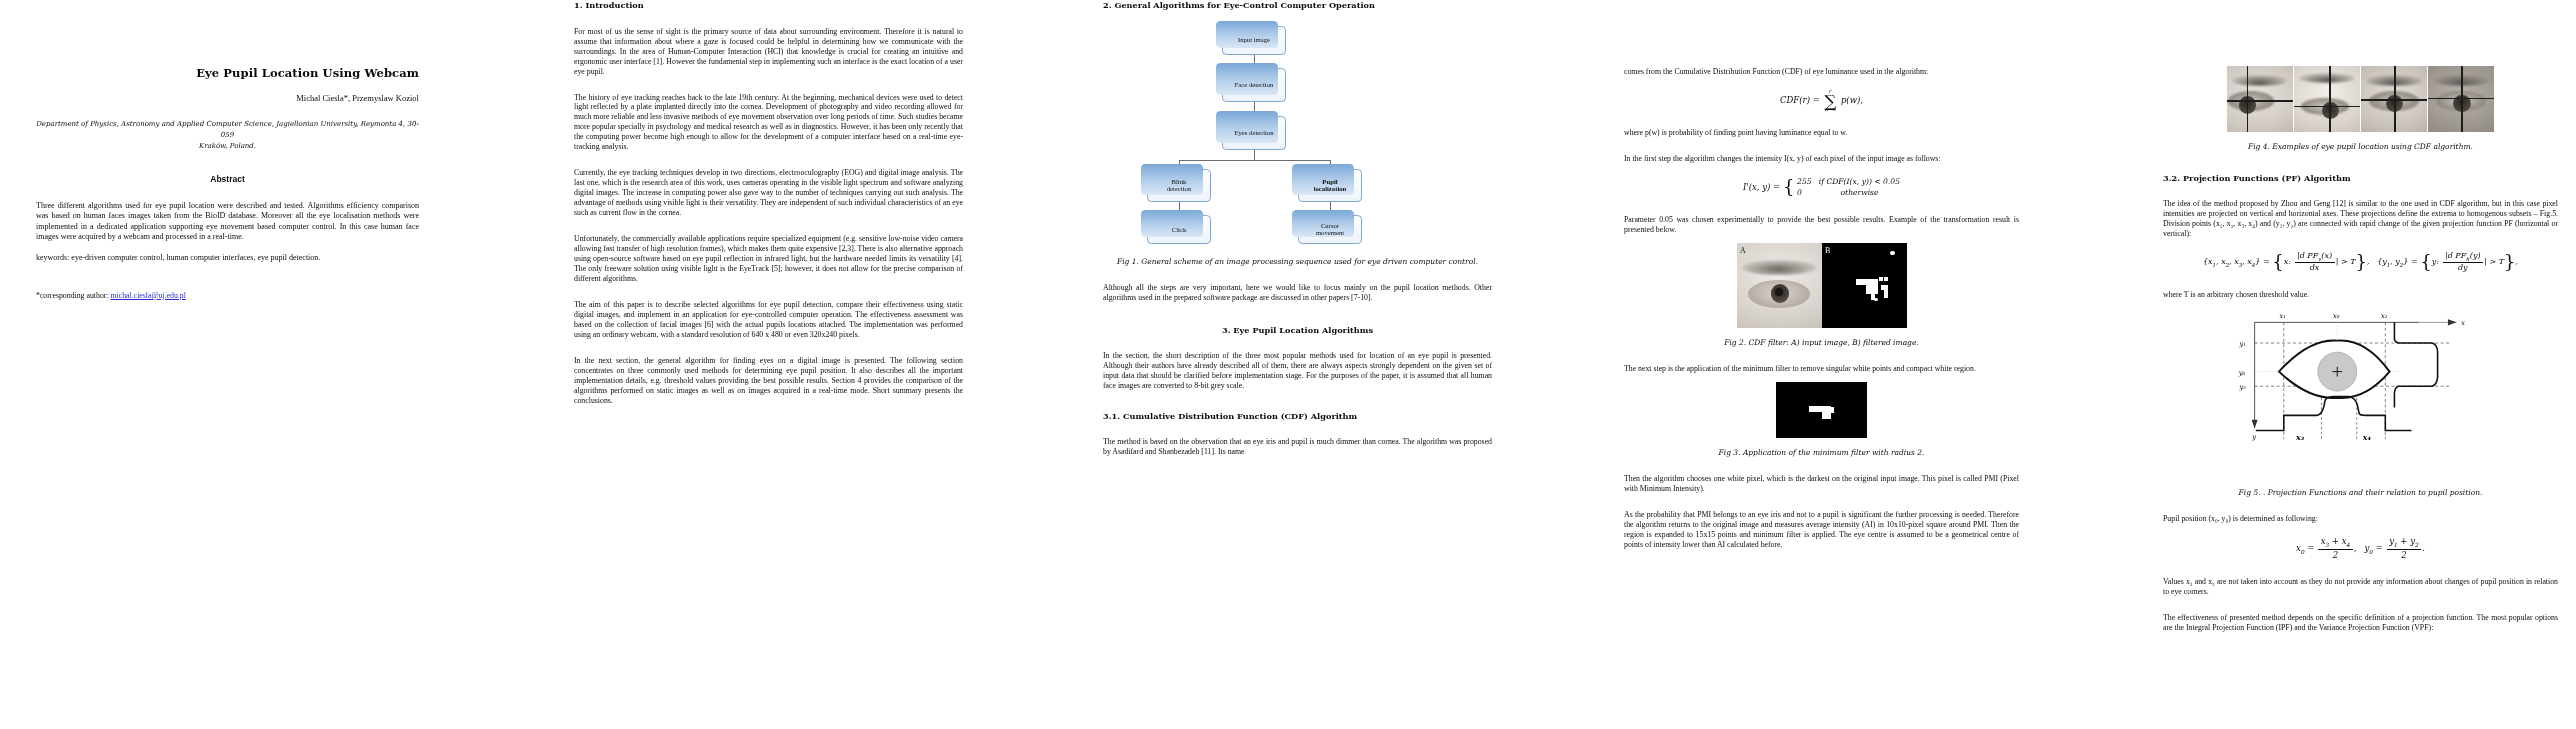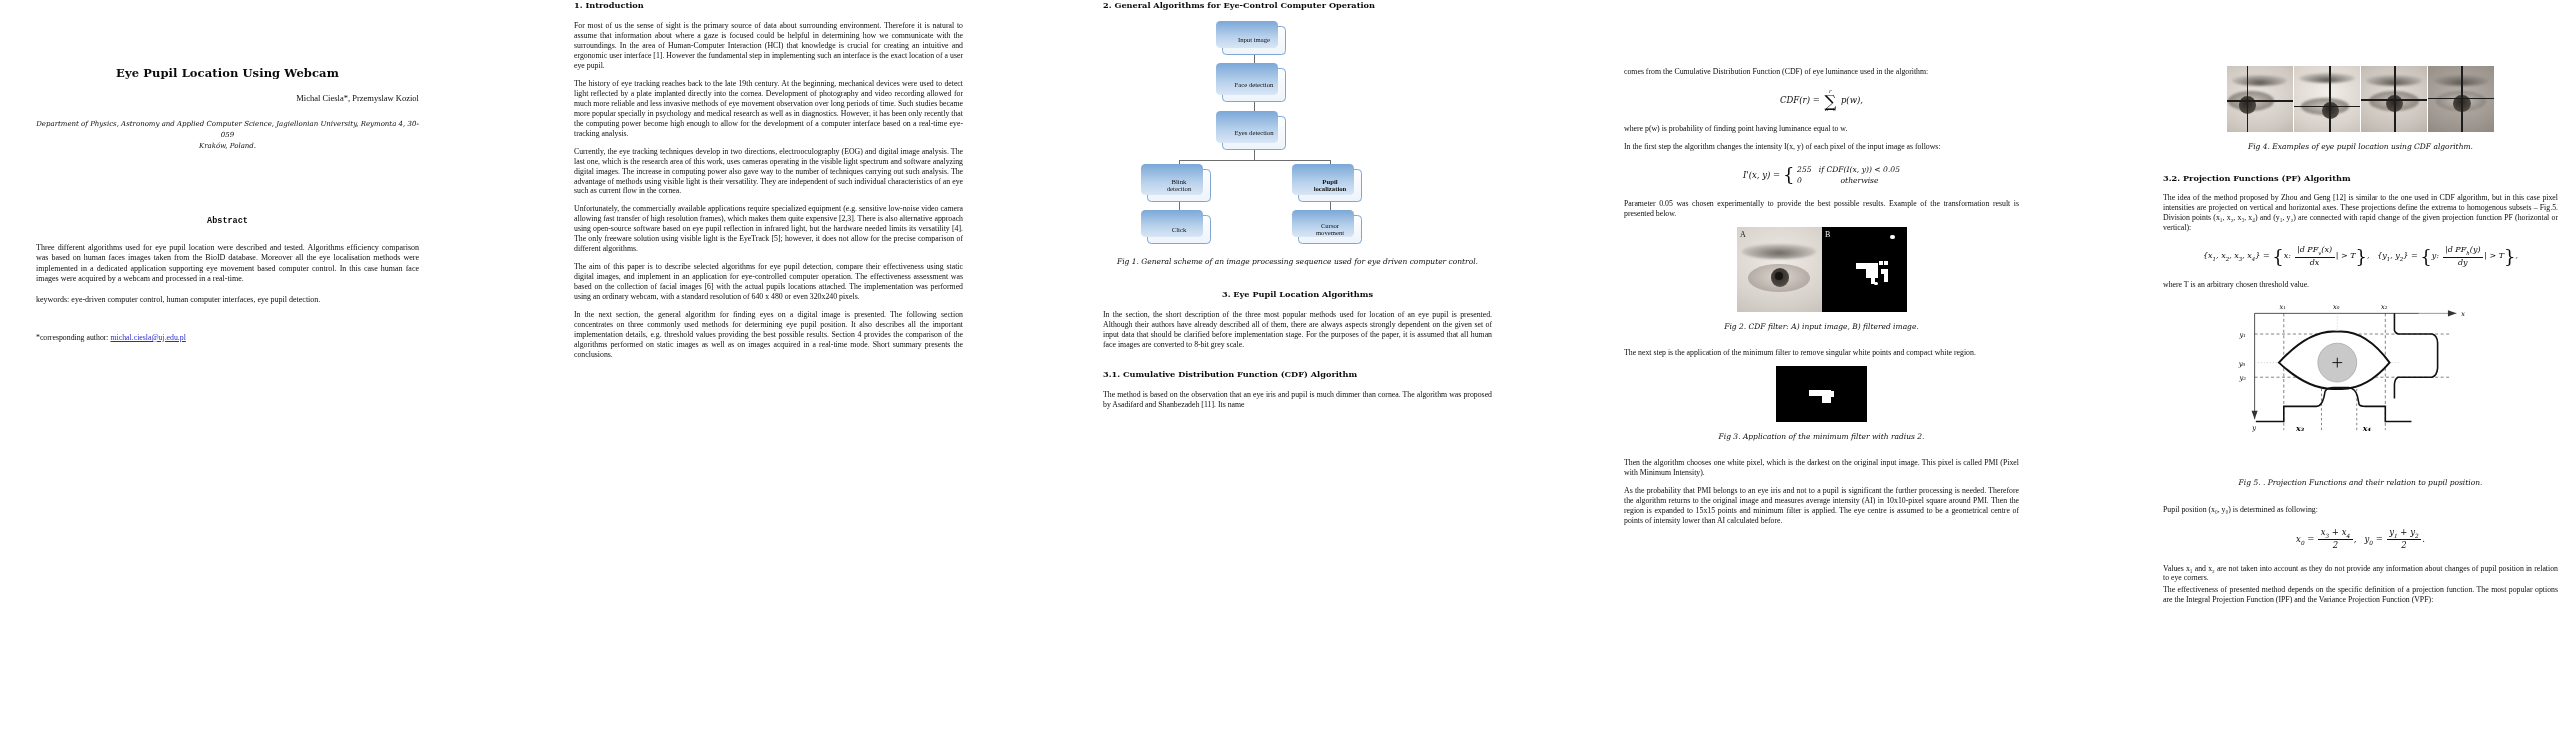--- a/index.html
+++ b/index.html
@@ -11,27 +11,27 @@
   .page{position:relative;width:2576px;height:729px;background:#fff;}
   .col{position:absolute;top:0;height:729px;}
   .c1{left:36px;width:383px;}
   .c2{left:574px;width:389px;}
   .c3{left:1103px;width:389px;}
   .c4{left:1624px;width:395px;}
   .c5{left:2163px;width:395px;}
 
   .title{
     font-family:"DejaVu Serif", serif;
-    font-weight:bold;font-size:11.5px;text-align:center;
+    font-weight:bold;font-size:11.5px;text-align:right;
     margin-top:66px;letter-spacing:0.1px;
   }
   .authors{font-size:8.5px;text-align:right;margin-top:13.4px;}
   .affil{font-family:"DejaVu Serif",serif;font-style:italic;font-size:7px;text-align:center;margin-top:16px;line-height:1.55;}
-  .abshead{font-family:Liberation Mono, monospace;font-weight:bold;font-size:8.5px;text-align:center;margin-top:64px;}
-  p{margin:0 0 8px 0;}
+  .abshead{font-family:Liberation Sans, sans-serif;font-weight:bold;font-size:8.5px;text-align:center;margin-top:22px;}
+  p{margin:16px 0 8px 0;}
   .body-text{font-size:7.8px;line-height:1.28;text-align:justify;}
   .c1 .body-text{font-size:8px;line-height:1.3;}
   .abs-body{margin-top:17px;}
   .kw{margin-top:11px;}
   .corr{margin-top:27px;font-size:7.8px;}
   a.mail{color:#2a2ad0;text-align:right;}
 
   h3.sec{
     font-family:"DejaVu Serif",serif;
     font-weight:bold;font-size:8.2px;margin:0 0 10.3px 0;line-height:1.3;
@@ -178,20 +178,21 @@
       </div>
       <div class="node" style="left:44px;top:194px;width:64px;height:29px;">
         <span>Click</span>
       </div>
       <div class="node" style="left:195px;top:194px;width:64px;height:29px;">
         <span>Cursor<br>movement</span>
       </div>
     </div>
 
     <div class="fig-cap">Fig 1. General scheme of an image processing sequence used for eye driven computer control.</div>
+    <p class="body-text">Although all the steps are very important, here we would like to focus mainly on the pupil location methods. Other algorithms used in the prepared software package are discussed in other papers [7-10].</p>
 
     <h3 class="sec sec-gap" style="margin-top:22px;text-align:center;">3. Eye Pupil Location Algorithms</h3>
     <p class="body-text">In the section, the short description of the three most popular methods used for location of an eye pupil is presented. Although their authors have already described all of them, there are always aspects strongly dependent on the given set of input data that should be clarified before implementation stage. For the purposes of the paper, it is assumed that all human face images are converted to 8-bit grey scale.</p>
 
     <h3 class="sec" style="margin-top:19.4px;">3.1. Cumulative Distribution Function (CDF) Algorithm</h3>
     <p class="body-text">The method is based on the observation that an eye iris and pupil is much dimmer than cornea. The algorithm was proposed by Asadifard and Shanbezadeh [11]. Its name</p>
   </div>
 
   <div class="col c4">
     <p class="body-text" style="margin-top:67px;">comes from the Cumulative Distribution Function (CDF) of eye luminance used in the algorithm:</p>

